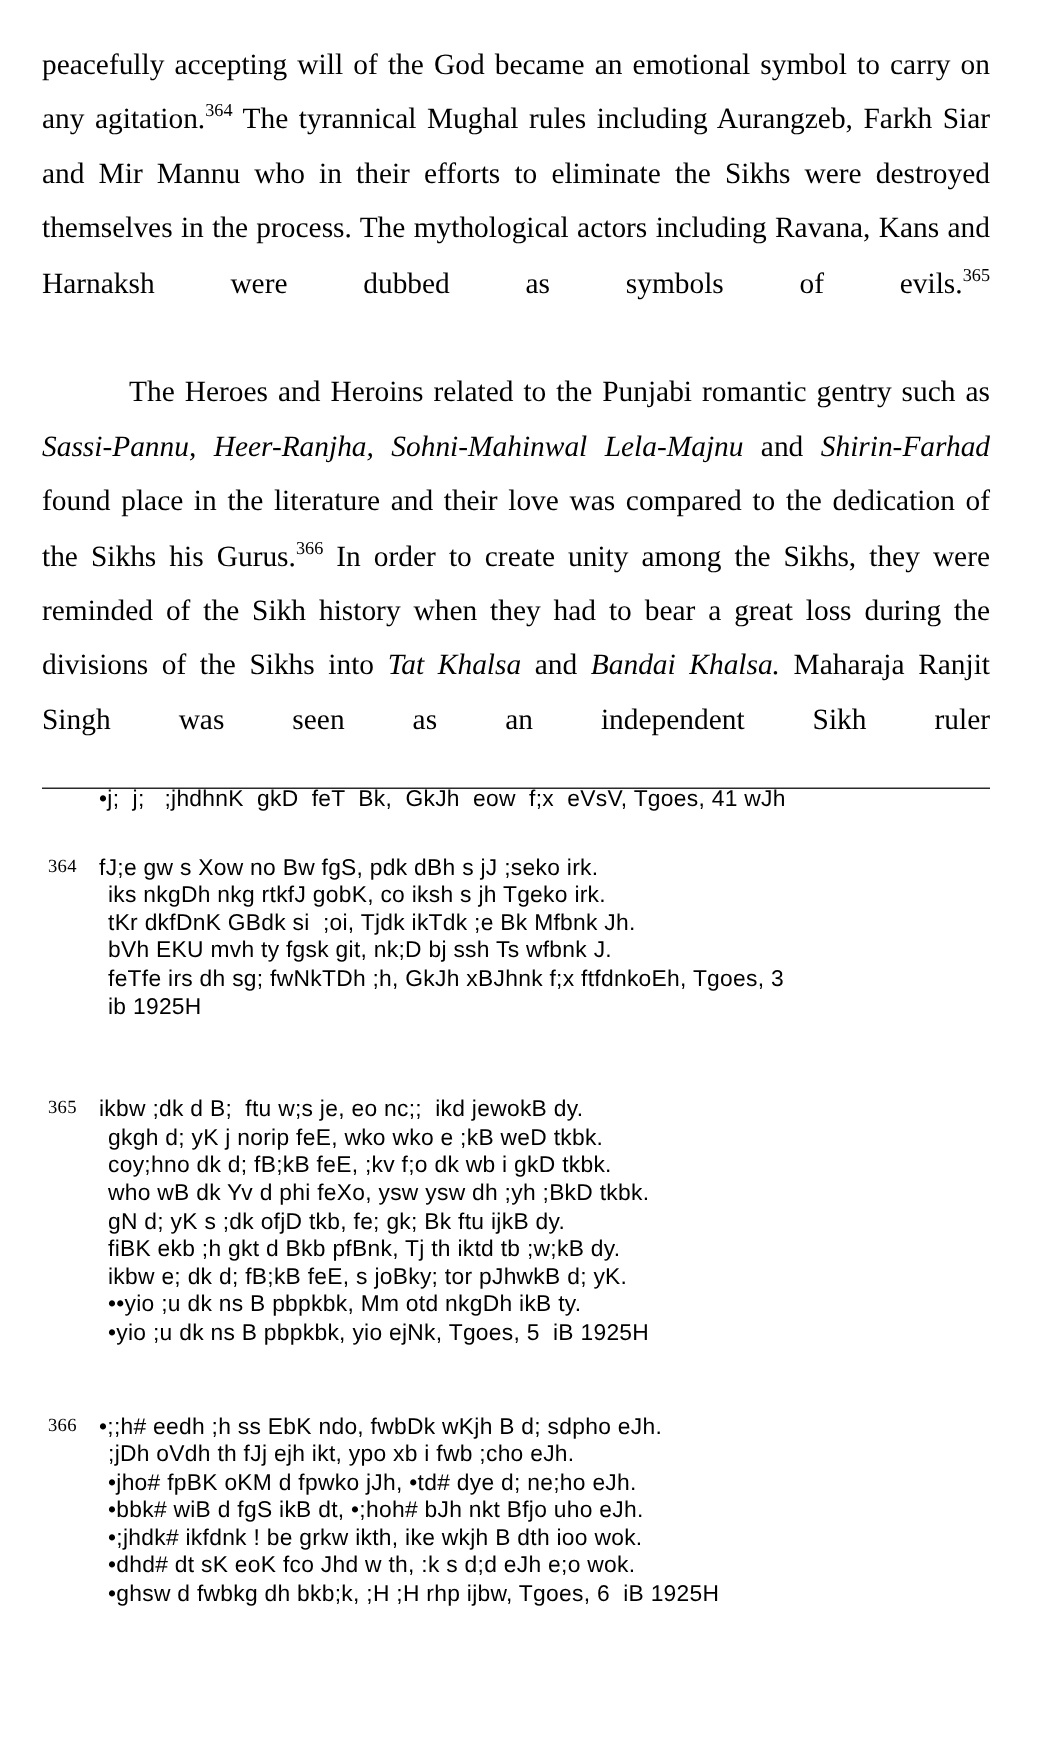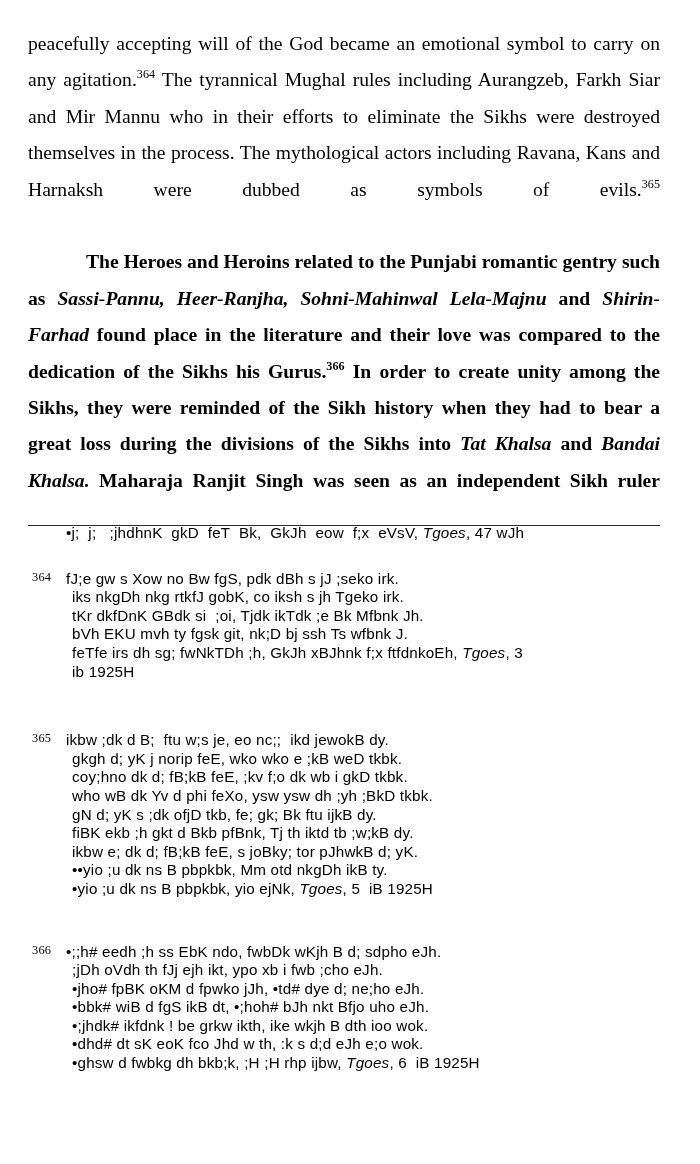--- a/index.html
+++ b/index.html
@@ -36,21 +36,20 @@
     margin: 0;
     font-size: 19.6px;
     line-height: 36.4px;
     text-align: justify;
     text-justify: inter-word;
     -webkit-hyphens: none;
     hyphens: none;
   }
   .para.indent {
     text-indent: 58px;
-    font-weight: bold;
   }
   .para .it {
     font-style: italic;
   }
   sup.fnref {
     font-size: 0.62em;
     vertical-align: super;
     line-height: 0;
   }
   
@@ -97,21 +96,20 @@
     line-height: 14px;
   }
 
   .fn-lines {
     padding-left: 0;
   }
   .fn-line {
     white-space: pre;
   }
   .fn-line .cite {
-    font-style: italic;
   }
 
   
   #fn-0    { margin-left: 38px; margin-top: 0; }
   #fn-364  { margin-left: 38px; margin-top: 27px; }
   #fn-365  { margin-left: 38px; margin-top: 50px; }
   #fn-366  { margin-left: 38px; margin-top: 44px; }
 
   #fn-364 .fn-num,
   #fn-365 .fn-num,
@@ -127,19 +125,19 @@
 <div class="page">
 
   <div class="body-block">
     <p class="para"><span>peacefully accepting will of the God became an emotional symbol to carry on any agitation.</span><sup class="fnref">364</sup><span>  The tyrannical Mughal rules including Aurangzeb, Farkh Siar and Mir Mannu who in their efforts to eliminate the Sikhs were destroyed themselves in the process.  The mythological actors including Ravana, Kans and Harnaksh were dubbed as symbols of evils.</span><sup class="fnref">365</sup></p>
     <p class="para indent"><span>The Heroes and Heroins related to the Punjabi romantic gentry such as </span><span class="it">Sassi-Pannu, Heer-Ranjha, Sohni-Mahinwal Lela-Majnu</span><span> and </span><span class="it">Shirin-Farhad</span><span> found place  in the literature and their love was compared to the dedication of the Sikhs his Gurus.</span><sup class="fnref">366</sup><span>  In order to create unity among the Sikhs, they were reminded of the Sikh history when they had to bear a great loss during the divisions of the Sikhs into </span><span class="it">Tat Khalsa</span><span> and </span><span class="it">Bandai Khalsa.</span><span>  Maharaja Ranjit Singh was seen as an independent Sikh ruler</span></p>
   </div>
 
   <hr class="fn-rule">
 
   <div class="footnotes">
-      <div class="fn" id="fn-0"><div class="fn-lines"><div class="fn-line"><span>•j;  j;   ;jhdhnK  gkD  feT  Bk,  GkJh  eow  f;x  eVsV, </span><span class="cite">Tgoes</span><span>, 47 wJh</span></div></div></div>
+      <div class="fn" id="fn-0"><div class="fn-lines"><div class="fn-line"><span>•j;  j;   ;jhdhnK  gkD  feT  Bk,  GkJh  eow  f;x  eVsV, </span><span class="cite">Tgoes</span><span>, 41 wJh</span></div></div></div>
       <div class="fn" id="fn-364"><span class="fn-num">364</span><div class="fn-lines"><div class="fn-line"><span>fJ;e gw s Xow no Bw fgS, pdk dBh s jJ ;seko irk.</span></div><div class="fn-line cont"><span>iks nkgDh nkg rtkfJ gobK, co iksh s jh Tgeko irk.</span></div><div class="fn-line cont"><span>tKr dkfDnK GBdk si  ;oi, Tjdk ikTdk ;e Bk Mfbnk Jh.</span></div><div class="fn-line cont"><span>bVh EKU mvh ty fgsk git, nk;D bj ssh Ts wfbnk J.</span></div><div class="fn-line cont"><span>feTfe irs dh sg; fwNkTDh ;h, GkJh xBJhnk f;x ftfdnkoEh, </span><span class="cite">Tgoes</span><span>, 3</span></div><div class="fn-line cont"><span>ib 1925H</span></div></div></div>
       <div class="fn" id="fn-365"><span class="fn-num">365</span><div class="fn-lines"><div class="fn-line"><span>ikbw ;dk d B;  ftu w;s je, eo nc;;  ikd jewokB dy.</span></div><div class="fn-line cont"><span>gkgh d; yK j norip feE, wko wko e ;kB weD tkbk.</span></div><div class="fn-line cont"><span>coy;hno dk d; fB;kB feE, ;kv f;o dk wb i gkD tkbk.</span></div><div class="fn-line cont"><span>who wB dk Yv d phi feXo, ysw ysw dh ;yh ;BkD tkbk.</span></div><div class="fn-line cont"><span>gN d; yK s ;dk ofjD tkb, fe; gk; Bk ftu ijkB dy.</span></div><div class="fn-line cont"><span>fiBK ekb ;h gkt d Bkb pfBnk, Tj th iktd tb ;w;kB dy.</span></div><div class="fn-line cont"><span>ikbw e; dk d; fB;kB feE, s joBky; tor pJhwkB d; yK.</span></div><div class="fn-line cont"><span>••yio ;u dk ns B pbpkbk, Mm otd nkgDh ikB ty.</span></div><div class="fn-line cont"><span>•yio ;u dk ns B pbpkbk, yio ejNk, </span><span class="cite">Tgoes</span><span>, 5  iB 1925H</span></div></div></div>
       <div class="fn" id="fn-366"><span class="fn-num">366</span><div class="fn-lines"><div class="fn-line"><span>•;;h# eedh ;h ss EbK ndo, fwbDk wKjh B d; sdpho eJh.</span></div><div class="fn-line cont"><span>;jDh oVdh th fJj ejh ikt, ypo xb i fwb ;cho eJh.</span></div><div class="fn-line cont"><span>•jho# fpBK oKM d fpwko jJh, •td# dye d; ne;ho eJh.</span></div><div class="fn-line cont"><span>•bbk# wiB d fgS ikB dt, •;hoh# bJh nkt Bfjo uho eJh.</span></div><div class="fn-line cont"><span>•;jhdk# ikfdnk ! be grkw ikth, ike wkjh B dth ioo wok.</span></div><div class="fn-line cont"><span>•dhd# dt sK eoK fco Jhd w th, :k s d;d eJh e;o wok.</span></div><div class="fn-line cont"><span>•ghsw d fwbkg dh bkb;k, ;H ;H rhp ijbw, </span><span class="cite">Tgoes</span><span>, 6  iB 1925H</span></div></div></div>
     </div>
 
 </div>
 
 </body></html>

